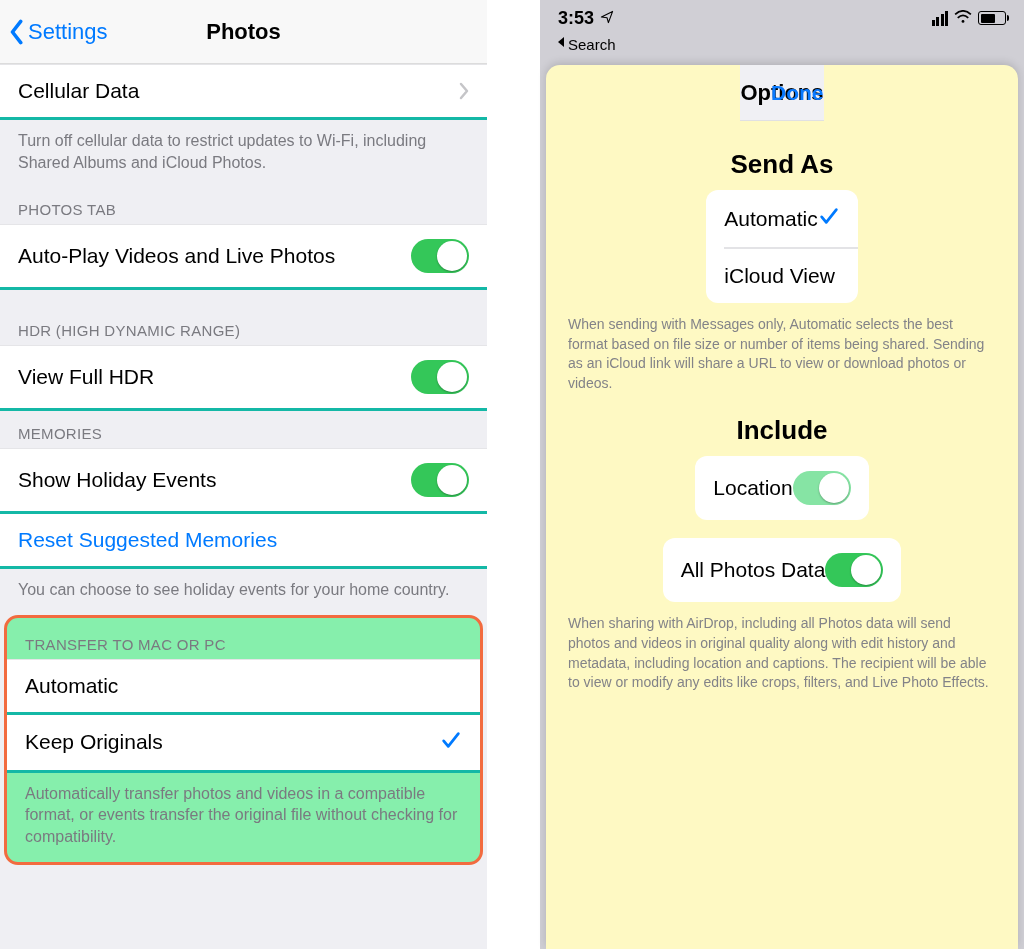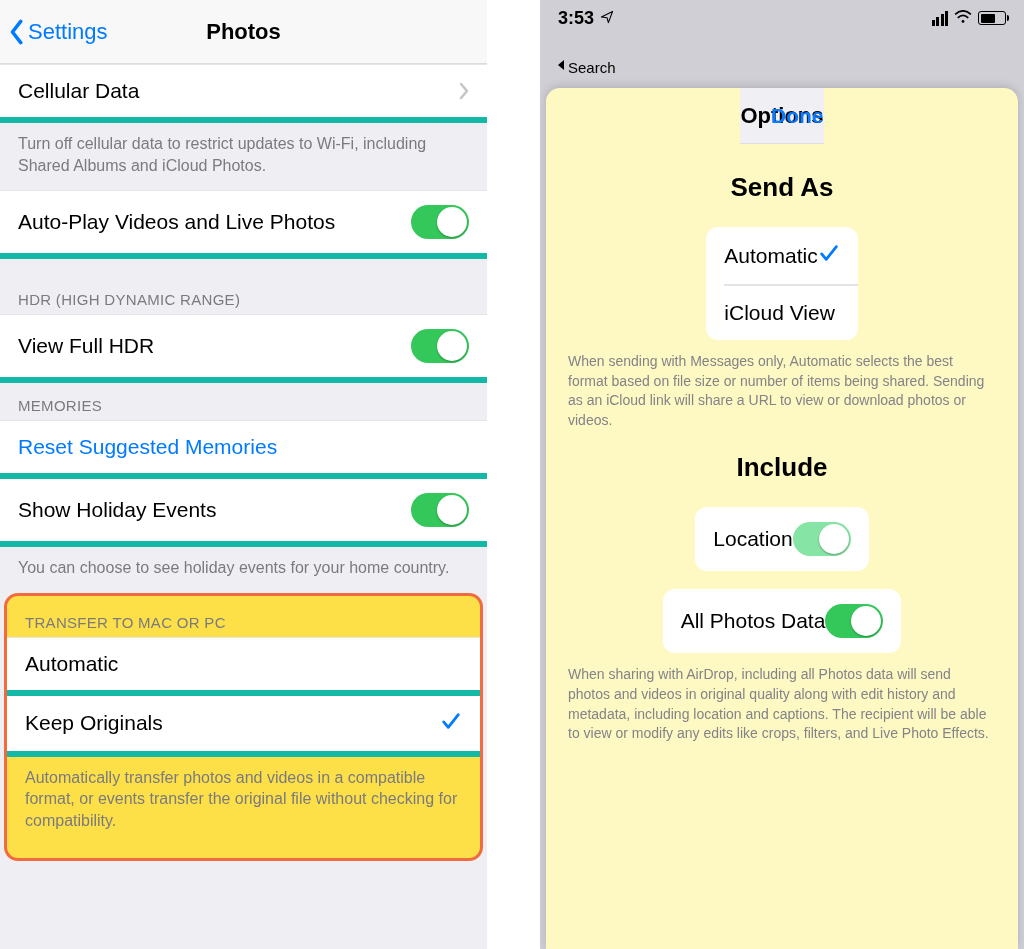--- a/index.html
+++ b/index.html
@@ -24,21 +24,21 @@
   .nav-back {
     position:absolute; left:8px; top:0; bottom:0;
     display:flex; align-items:center; color:#007AFF; font-size:22px;
   }
   .nav-back svg { width:16px; height:26px; margin-right:4px; }
   .nav-title { font-size:22px; font-weight:700; color:#000; }
 
   .cell {
     background:#fff; padding:14px 18px; font-size:21px; color:#000;
     display:flex; align-items:center; justify-content:space-between;
-    border-top:1px solid #e5e5e8; border-bottom:6px solid #14b8a6;
+    border-top:1px solid #e5e5e8; border-bottom:3px solid #14b8a6;
   }
   .cell + .cell { border-top:none; }
   .footer-text { font-size:16px; color:#7A7A80; padding:10px 18px 14px; line-height:1.35; }
   .header-text { font-size:15px; color:#7A7A80; padding:14px 18px 6px; letter-spacing:0.3px; }
   .link-blue { color:#007AFF; }
   .chevron-right { color:#c5c5c8; display:flex; align-items:center; }
   .chevron-right svg{ width:10px; height:18px; }
   .toggle {
     width:58px; height:34px; border-radius:17px; position:relative; flex-shrink:0;
   }
@@ -46,57 +46,57 @@
   .toggle.on-light { background:#86E4A4; }
   .toggle .knob {
     position:absolute; width:30px; height:30px; border-radius:50%; background:#fff;
     top:2px; right:2px; box-shadow:0 1px 2px rgba(0,0,0,0.3);
   }
   .check-blue { color:#007AFF; }
   .check-blue svg { width:22px; height:22px; }
 
   .highlight-box {
     border:3px solid #F26B3F; border-radius:14px;
-    margin:0 4px 6px 4px; padding-bottom:12px;
-    background:#fde047;
+    margin:0 4px 6px 4px; padding-bottom:0;
+    background:#86efac;
     overflow:hidden;
   }
   .highlight-box .header-text { padding-top:18px; }
   .highlight-box .cell:first-of-type { border-top:1px solid #e5e5e8; }
 
   
   .status-bar {
     height:36px; display:flex; align-items:center; justify-content:space-between;
     padding:0 18px; font-size:18px; font-weight:600; color:#000; background:#D0CFD5;
   }
   .status-left { display:flex; align-items:center; gap:6px; }
   .status-icons { display:flex; align-items:center; gap:6px; }
   .back-search {
     padding:0 16px 10px; font-size:15px; color:#000; background:#D0CFD5;
-    display:flex; align-items:flex-start; gap:2px;margin-top:23px;
+    display:flex; align-items:flex-start; gap:2px;
   }
 
   .sheet {
     flex:1; background:#fef9c3; border-radius:14px 14px 0 0;
     margin:2px 6px 0 6px; overflow:hidden; display:flex; flex-direction:column;
     box-shadow:0 -2px 8px rgba(0,0,0,0.15);
     align-items:center;
   }
   .sheet-nav {
     height:56px; display:flex; align-items:center; justify-content:center;
     position:relative; border-bottom:1px solid #e0e0e3; background:#F0F0F4;
   }
   .sheet-nav-title { font-size:22px; font-weight:700; }
   .sheet-done {
     position:absolute; right:0; top:0; bottom:0; display:flex; align-items:center;
     color:#0A7AFF; font-size:21px; font-weight:600;
   }
 
   .section-title {
-    font-size:26px; font-weight:700; color:#000; padding:28px 22px 24px;
+    font-size:26px; font-weight:700; color:#000; padding:28px 22px 10px;
   }
   .rounded-group {
     background:#fff; margin:0 14px; border-radius:12px; overflow:hidden;
   }
   .r-cell {
     padding:15px 18px; font-size:21px; color:#000;
     display:flex; align-items:center; justify-content:space-between;
   }
   .r-sep { height:1px; background:#e3e3e6; margin-left:18px; }
   .r-footer { font-size:14px; color:#838388; padding:12px 22px 0; line-height:1.4; }
@@ -134,46 +134,47 @@
   <div class="cell">
     <span>Cellular Data</span>
     <span class="chevron-right">
       <svg viewBox="0 0 10 18">
           <polyline points="2,2 8,9 2,16" fill="none" stroke="#c5c5c8" stroke-width="2.5" stroke-linecap="round" stroke-linejoin="round"></polyline>
         </svg>
     </span>
   </div>
   <div class="footer-text">Turn off cellular data to restrict updates to Wi-Fi, including Shared Albums and iCloud Photos.</div>
 
+  <div class="header-text">PHOTOS TAB</div>
   <div class="cell">
     <span>Auto-Play Videos and Live Photos</span>
     <div class="toggle on">
         <div class="knob"></div>
       </div>
   </div>
 
   <div style="height:18px"></div>
 
   <div class="header-text">HDR (HIGH DYNAMIC RANGE)</div>
   <div class="cell">
     <span>View Full HDR</span>
     <div class="toggle on">
         <div class="knob"></div>
       </div>
   </div>
 
   <div class="header-text">MEMORIES</div>
   <div class="cell">
-    <span class="link-blue">Reset Suggested Memories</span>
-  </div>
-  <div class="cell">
     <span>Show Holiday Events</span>
     <div class="toggle on">
         <div class="knob"></div>
       </div>
+  </div>
+  <div class="cell">
+    <span class="link-blue">Reset Suggested Memories</span>
   </div>
   <div class="footer-text">You can choose to see holiday events for your home country.</div>
 
   <div class="highlight-box">
     <div class="header-text">TRANSFER TO MAC OR PC</div>
     <div class="cell">
       <span>Automatic</span>
     </div>
     <div class="cell">
       <span>Keep Originals</span>

